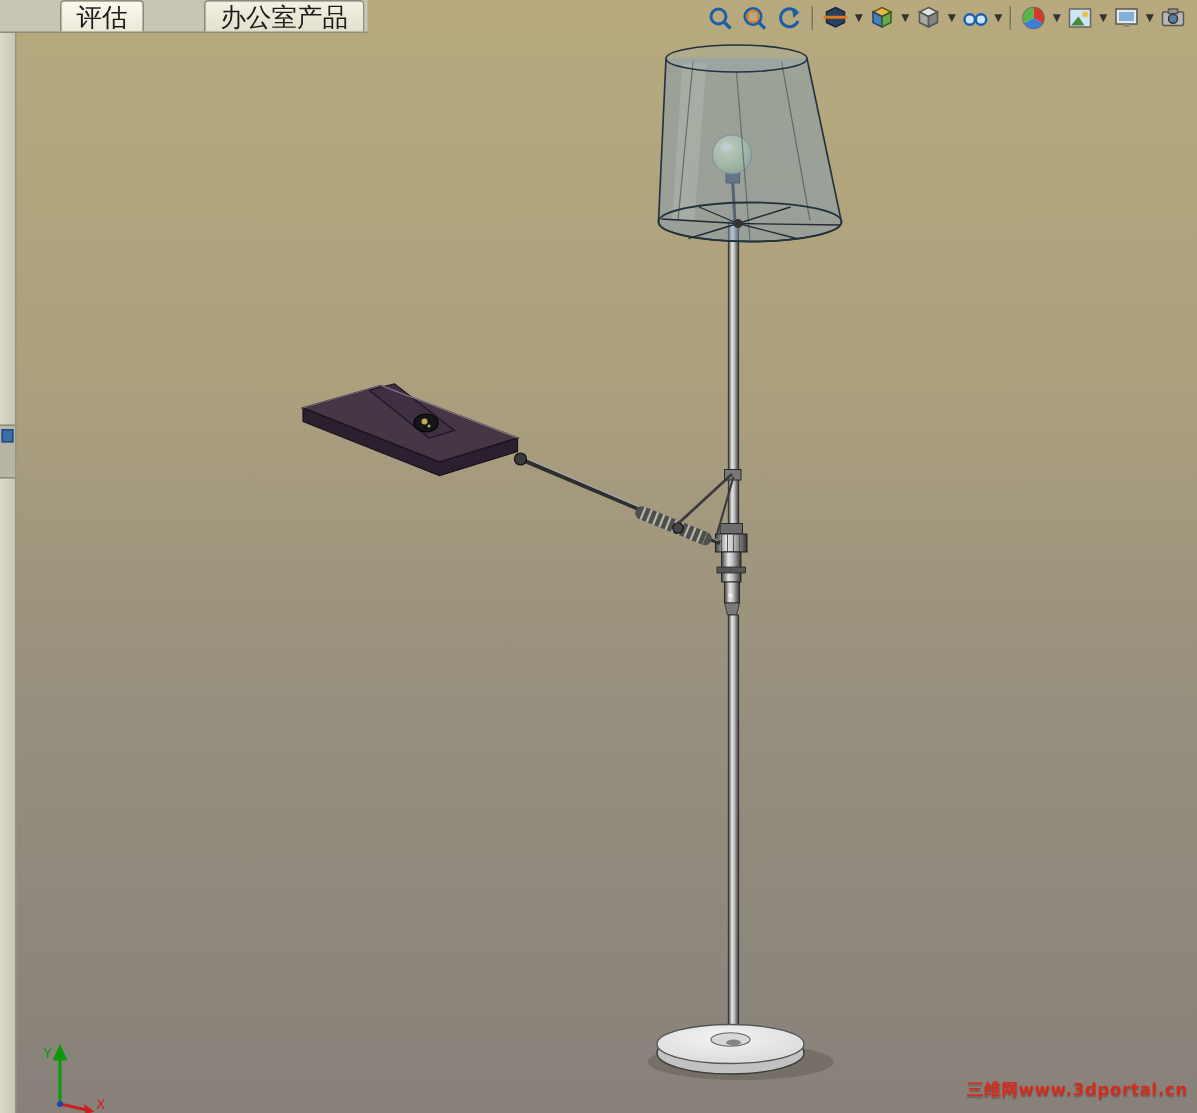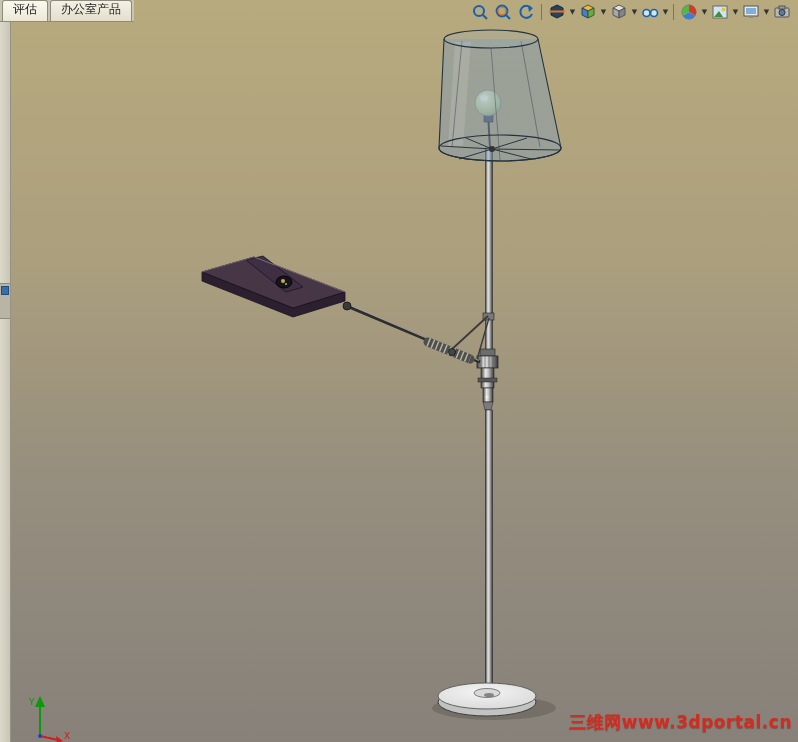--- a/index.html
+++ b/index.html
@@ -7,24 +7,24 @@
     width:798px;height:742px;position:relative;overflow:hidden;
     font-family:"DejaVu Sans","Liberation Sans",sans-serif;
     background:linear-gradient(180deg,#b8aa7e 0%,#ab9f7d 35%,#968e7e 65%,#87817a 100%);
   }
   
   .tabbar{
     position:absolute;top:0;left:0;height:21px;display:flex;align-items:stretch;
     background:#c9c5b4;border-bottom:1px solid #8f8b7c;padding-left:2px;z-index:30;
   }
   .tab{
-    display:flex;padding:0 10px;font-size:12px;color:#1c1c1c;
+    display:flex;align-items:center;padding:0 10px;font-size:17px;color:#1c1c1c;
     background:linear-gradient(180deg,#f4f1e4,#e3dfcd);
     border:1px solid #8f8b7c;border-bottom:none;border-radius:3px 3px 0 0;margin-right:2px;
-    cursor:default;white-space:nowrap;
+    cursor:default;white-space:nowrap;margin-left:38px;
   }
   .tab.active{background:linear-gradient(180deg,#fbf9ef,#ece8d8);}
   
   .leftstrip{
     position:absolute;left:0;top:21px;bottom:0;width:10px;z-index:25;
     background:linear-gradient(90deg,#dcd8ca,#c9c5b6);border-right:1px solid #979384;
   }
   .grip{
     position:absolute;left:0;top:262px;width:10px;height:34px;
     background:#b9b5a6;border-top:1px solid #8f8b7c;border-bottom:1px solid #8f8b7c;
@@ -37,21 +37,21 @@
   .hbtn{
     display:flex;align-items:center;justify-content:center;
     width:22px;height:20px;border:1px solid transparent;border-radius:2px;background:transparent;padding:0;
   }
   .chev{font-size:7px;color:#333;width:7px;text-align:center;line-height:20px;}
   .sep{width:1px;height:16px;background:rgba(60,55,40,.45);margin:0 3px;}
   
   .viewport{position:absolute;inset:0;z-index:10;}
   .watermark{
     position:absolute;right:6px;bottom:8px;z-index:20;
-    color:#d42b1e;font-weight:bold;font-size:17px;letter-spacing:.5px;
+    color:#d42b1e;font-weight:bold;font-size:11px;letter-spacing:.5px;
     text-shadow:0 1px 1px rgba(90,0,0,.35);
   }
 </style>
 </head>
 <body>
 
 <div class="tabbar">
   <div class="tab active">
     <span>评估</span>
   </div>

